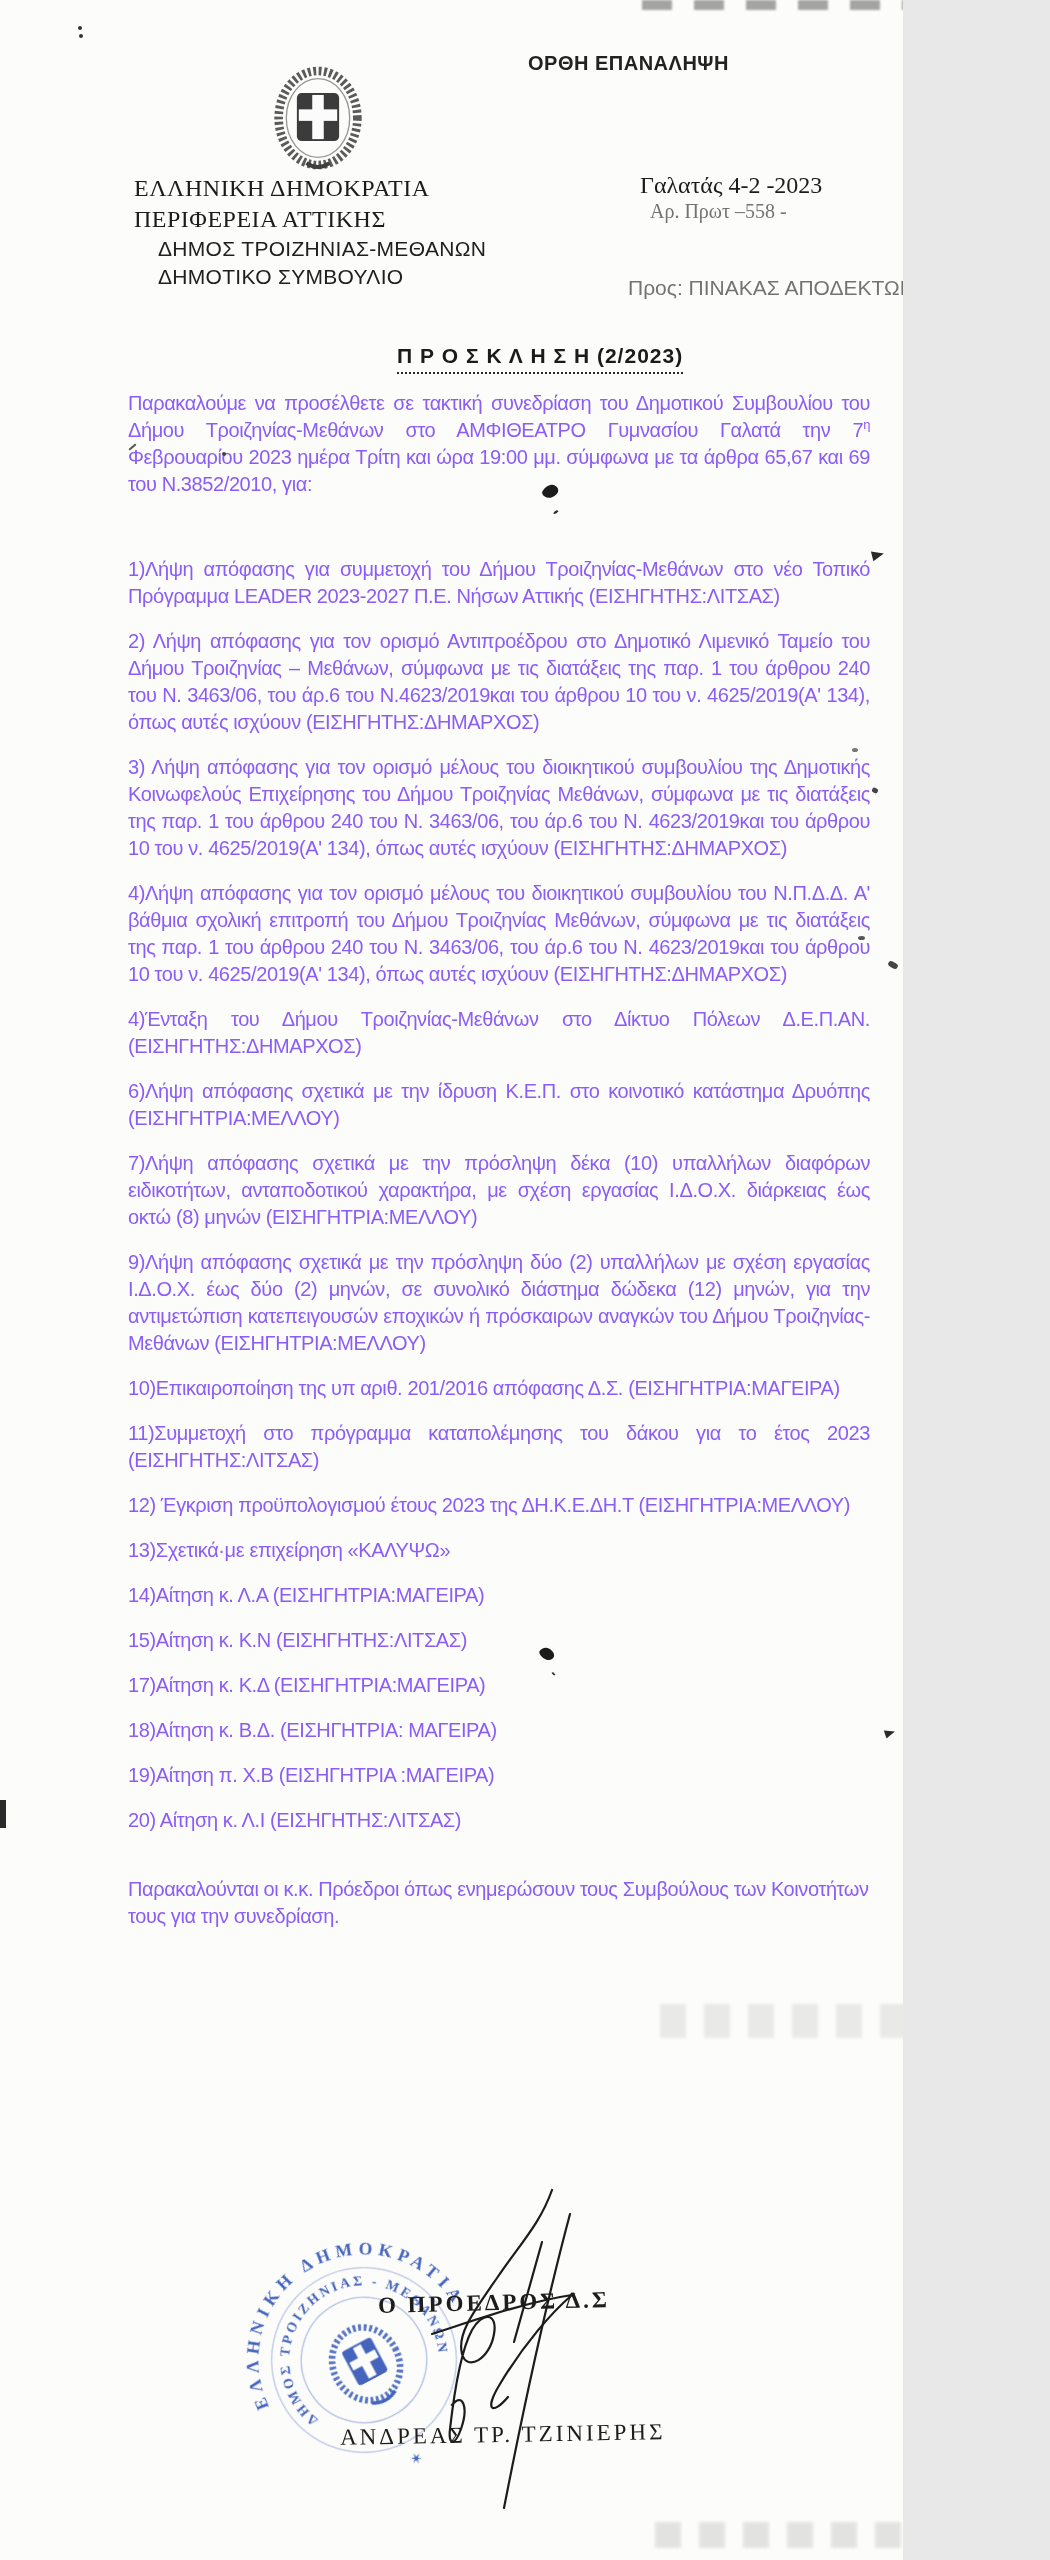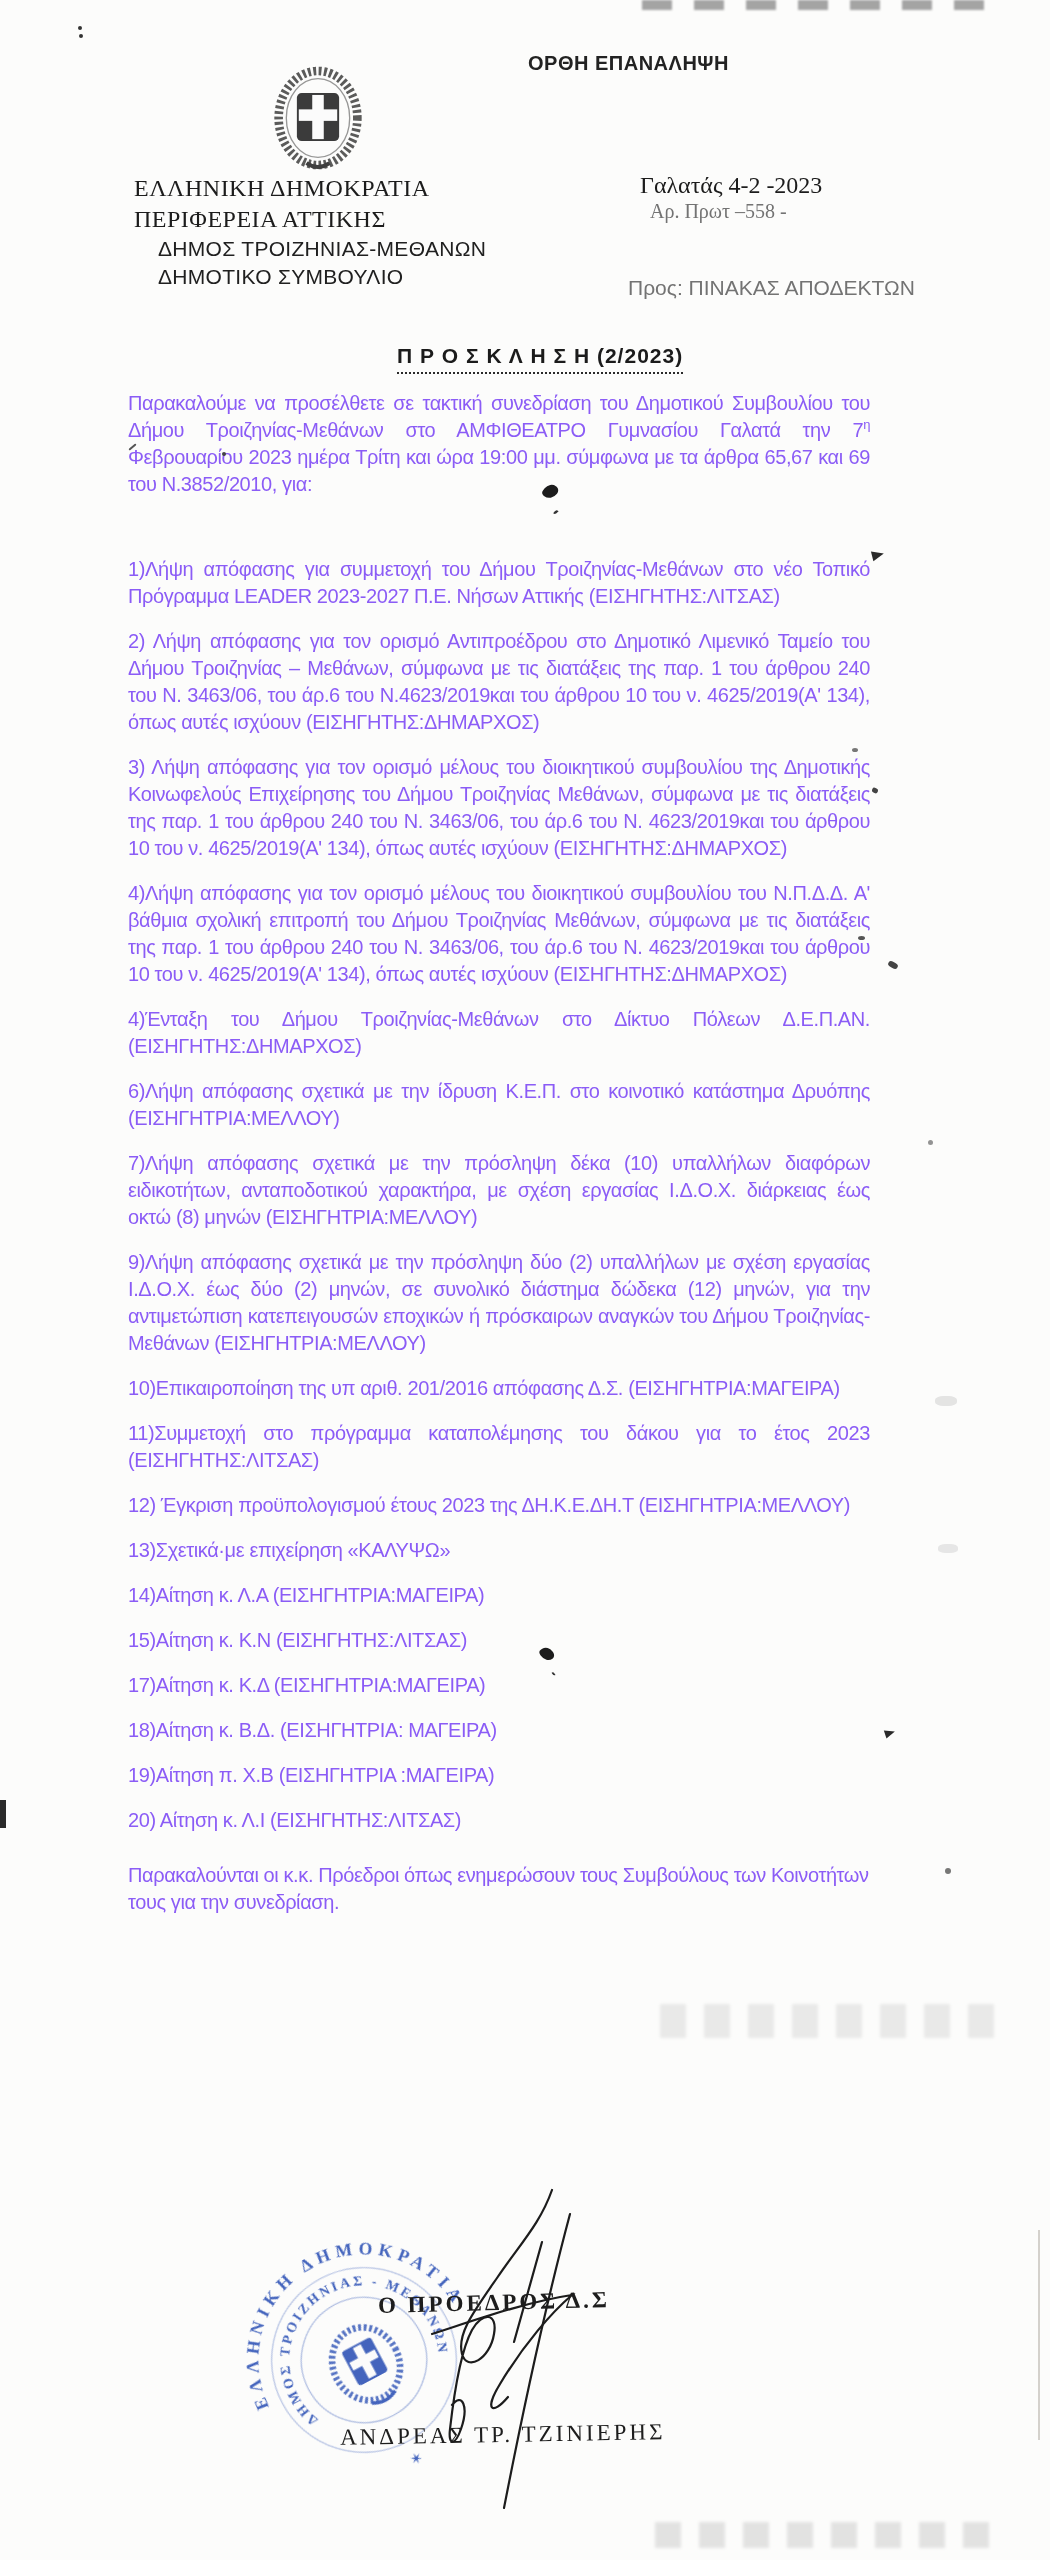--- a/index.html
+++ b/index.html
@@ -1,17 +1,17 @@
 <!DOCTYPE html>
 <html><head>
 <meta charset="utf-8">
 <style>
   html,body{margin:0;padding:0;background:#e8e8e8;}
   .page{
-    position:relative; width:1050px; height:2560px;
+    position:relative; width:903px; height:2560px;
     background:#fcfcfb; overflow:hidden;
     font-family:"Liberation Sans", sans-serif; color:#262626;
   }
   
   .correction{position:absolute; left:528px; top:52px; font-size:20px; font-weight:bold; letter-spacing:.5px; color:#222;}
   .emblem{position:absolute; left:270px; top:62px; filter:blur(.3px); opacity:.92;}
   .org-block{position:absolute; left:134px; top:176px; line-height:1;}
   .org-line{margin:0 0 7px 0; white-space:nowrap;}
   .org-serif{font-family:"Liberation Serif", serif; font-size:24px; letter-spacing:.5px; color:#1c1c1c;}
   .org-sans{font-size:21px; letter-spacing:.3px; color:#202020;margin-left:24px;}
@@ -21,21 +21,21 @@
   
   .doc-title{
     position:absolute; left:397px; top:344px;
     font-size:21px; font-weight:bold; letter-spacing:1px; color:#1b1b1b;
     border-bottom:2px dotted #2a2a2a; padding-bottom:4px; white-space:nowrap;
   }
   
   .content{position:absolute; left:128px; top:390px; width:742px; font-size:20px; line-height:27px; letter-spacing:-.4px; color:#8b5cf6;}
   .content p{margin:0 0 18px 0; text-align:justify;}
   p.intro{margin-bottom:58px;}
-  p.closing{margin-top:28px; text-align:left;}
+  p.closing{margin-top:42px; text-align:left;}
   sup{font-size:13px; line-height:0;}
   
   .stamp-wrap{position:absolute; left:232px; top:2228px; width:264px; height:264px; transform:rotate(-28deg); opacity:.88; filter:blur(.3px);}
   .sig-role{position:absolute; left:378px; top:2290px; font-family:"Liberation Serif", serif; font-size:23px; font-weight:bold; letter-spacing:3px; color:#1d1d1d; transform:rotate(-1.5deg); white-space:nowrap;}
   .sig-name{position:absolute; left:340px; top:2422px; font-family:"Liberation Serif", serif; font-size:23px; letter-spacing:3px; color:#1d1d1d; transform:rotate(-1deg); white-space:nowrap;}
   .sig-scribble{position:absolute; left:402px; top:2182px;}
   
   .ghost{position:absolute; pointer-events:none;}
   .ghost-top{left:642px; top:0; width:360px; height:10px; background:repeating-linear-gradient(90deg,#3a3a3a 0 30px,transparent 30px 52px); opacity:.45; filter:blur(1.3px);}
   .ghost-mid{left:660px; top:2004px; width:350px; height:34px; background:repeating-linear-gradient(90deg,#8a8a8a 0 26px,transparent 26px 44px); opacity:.16; filter:blur(1.6px);}

